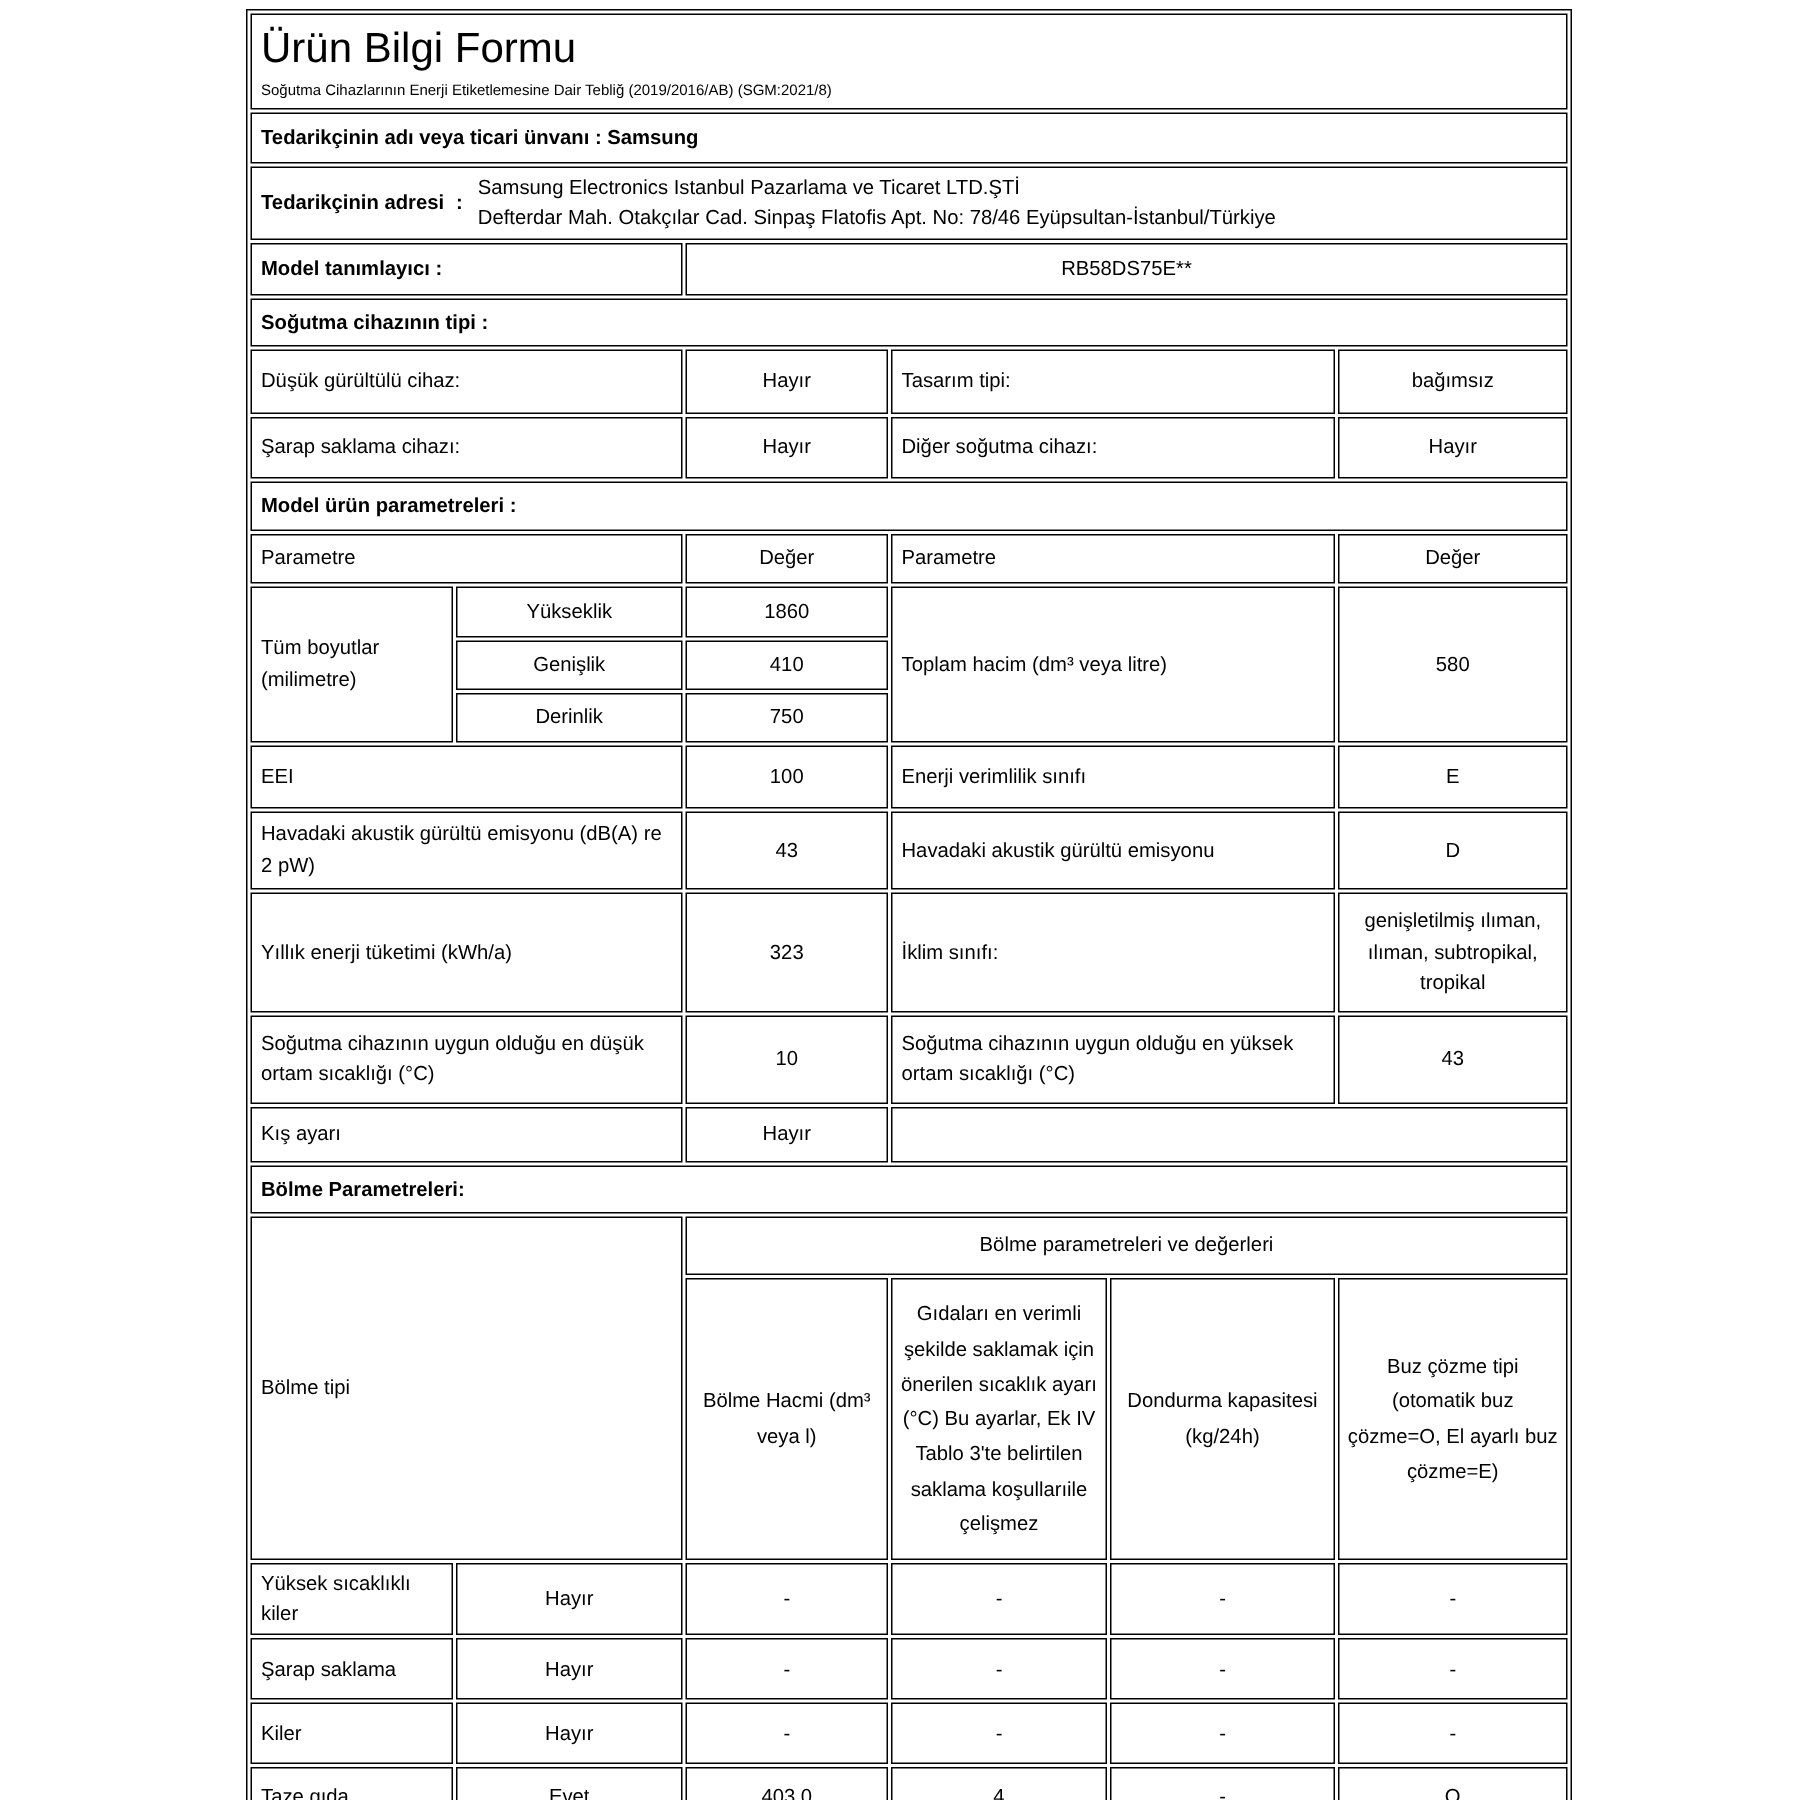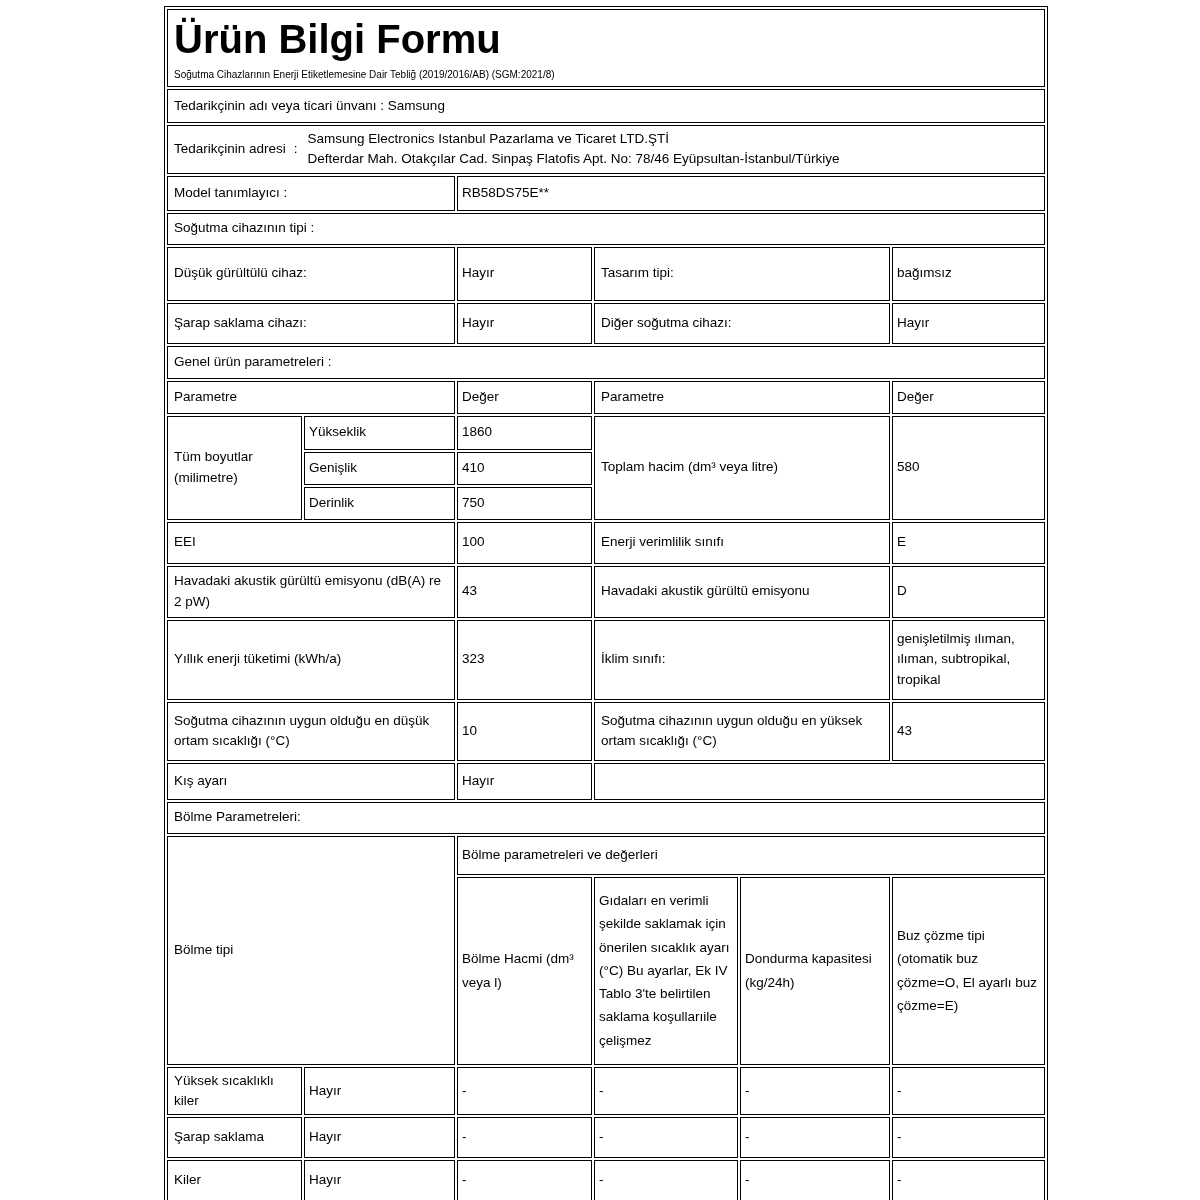--- a/index.html
+++ b/index.html
@@ -1,29 +1,29 @@
 <!DOCTYPE html>
 <html><head>
 <meta charset="utf-8">
 <style>
   html,body{margin:0;padding:0;background:#ffffff;}
   body{width:1200px;height:1200px;font-family:"Liberation Sans",sans-serif;color:#000;}
   .sheet{width:872px;margin:0 auto;padding-top:6px;}
   table.fiche{width:868px;table-layout:fixed;border-collapse:separate;border-spacing:2px;border:1px solid #000;background:#fff;}
   td{border:1px solid #000;box-sizing:border-box;padding:3px 6px;font-size:13.5px;line-height:1.5;vertical-align:middle;overflow:hidden;word-wrap:break-word;}
-  .c{text-align:left;padding:3px 4px;}
-  .b{font-weight:normal;}
+  .c{text-align:center;padding:3px 4px;}
+  .b{font-weight:bold;}
   .title-cell{padding:6px 6px 4px 6px;}
-  .doc-title{font-size:40px;font-weight:bold;line-height:1.15;margin-bottom:5px;}
+  .doc-title{font-size:28px;font-weight:normal;line-height:1.15;margin-bottom:5px;}
   .doc-subtitle{font-size:10px;font-weight:normal;}
   .addr-row{display:flex;align-items:center;}
   .addr-colon{margin:0 10px 0 8px;flex:0 0 auto;}
   .addr-label{flex:0 0 auto;}
   .r1{height:62px}.r2{height:34px}.r3{height:40px}.r4{height:35px}.r5{height:32px}
-  .r6{height:54px}.r7{height:41px}.r8{height:33px}.r9{height:33px}.r10{height:34px}
+  .r6{height:43px}.r7{height:41px}.r8{height:33px}.r9{height:33px}.r10{height:34px}
   .r11{height:33px}.r12{height:33px}.r13{height:42px}.r14{height:52px}.r15{height:80px}
   .r16{height:59px}.r17{height:37px}.r18{height:32px}.r19{height:39px}.r20{height:188px}
   .r21{height:40px}.r22{height:41px}.r23{height:41px}.r24{height:39px}
   tr.r20 td{line-height:1.72;padding:4px 4px;margin-top:48px;}
 </style>
 </head>
 <body>
 
 <div class="sheet">
 <table class="fiche">
@@ -78,21 +78,21 @@
   </tr>
 
   <tr class="r7">
     <td colspan="2">Şarap saklama cihazı:</td>
     <td class="c">Hayır</td>
     <td colspan="2">Diğer soğutma cihazı:</td>
     <td class="c">Hayır</td>
   </tr>
 
   <tr class="r8">
-    <td colspan="6" class="b">Genel ürün parametreleri :</td>
+    <td colspan="6" class="b">Model ürün parametreleri :</td>
   </tr>
 
   <tr class="r9">
     <td colspan="2">Parametre</td>
     <td class="c">Değer</td>
     <td colspan="2">Parametre</td>
     <td class="c">Değer</td>
   </tr>
 
   <tr class="r10">

